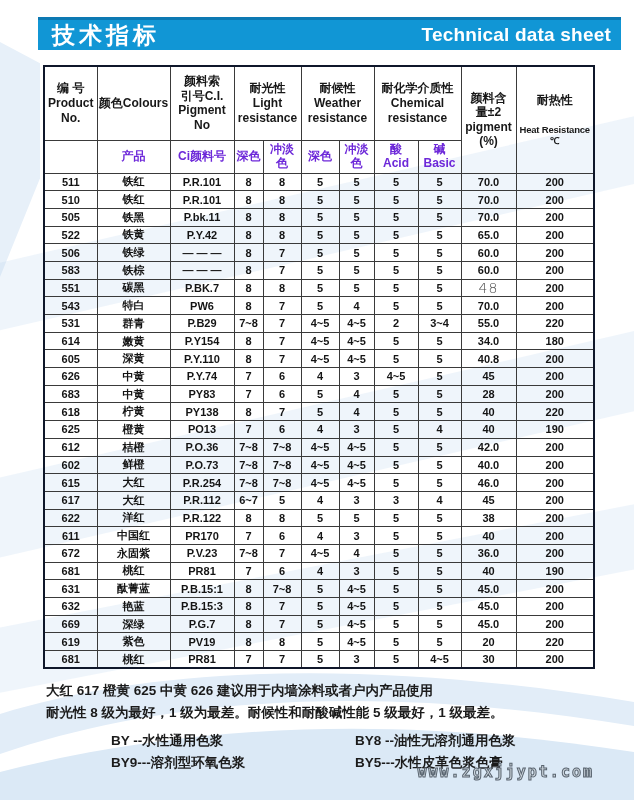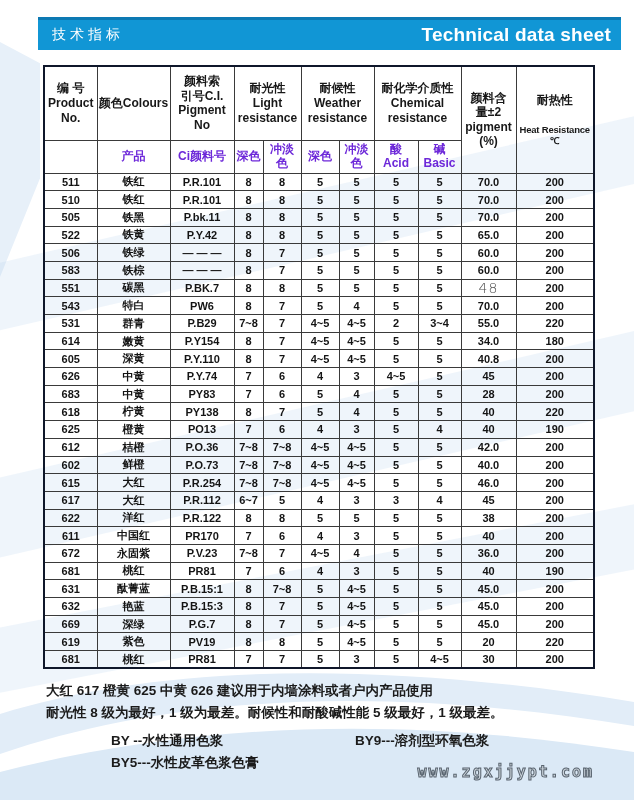--- a/index.html
+++ b/index.html
@@ -23,21 +23,21 @@
   .band1{left:-60px;top:185px;width:800px;height:66px;}
   .band2{left:-70px;top:400px;width:820px;height:78px;}
   .band3{left:-70px;top:562px;width:820px;height:64px;transform:rotate(-11deg);}
   .bottom-swoosh{position:absolute;left:0;top:668px;width:634px;height:132px;}
 
   
   .banner{position:absolute;left:38px;top:17px;width:583px;height:33px;
     background:var(--banner-blue);border-top:3px solid var(--banner-dark);
     display:flex;align-items:center;justify-content:space-between;
     padding:0 10px 0 14px;}
-  .banner .zh{color:#fff;font-size:14px;font-weight:400;letter-spacing:4px;}
+  .banner .zh{color:#fff;font-size:23px;font-weight:700;letter-spacing:4px;}
   .banner .en{color:#fff;font-size:19px;font-weight:700;letter-spacing:0.2px;}
 
   
   table.spec{position:absolute;left:43px;top:65px;width:550px;
     border-collapse:collapse;table-layout:fixed;background:transparent;
     border:2px solid #0f172a;}
   table.spec th,table.spec td{border:1px solid var(--border-dark);
     text-align:center;vertical-align:middle;padding:0 1px;overflow:hidden;}
   thead tr.h1 th{height:74px;font-size:12px;font-weight:700;line-height:1.22;
     white-space:pre-line;color:#181818;}
@@ -500,20 +500,21 @@
           <td>200</td>
         </tr>
       </tbody>
   </table>
 
   <div class="notes">
     <div class="note">大红 617 橙黄 625 中黄 626  建议用于内墙涂料或者户内产品使用</div>
     <div class="note">耐光性 8 级为最好，1 级为最差。耐候性和耐酸碱性能 5 级最好，1 级最差。</div>
     <div class="legend">
       <div>BY --水性通用色浆</div>
+      <div>BY8 --油性无溶剂通用色浆</div>
       <div>BY9---溶剂型环氧色浆</div>
       <div>BY5---水性皮革色浆色膏</div>
     </div>
   </div>
 
   <div class="website">www.zgxjjypt.com</div>
 
 </div>
 
 </body></html>

